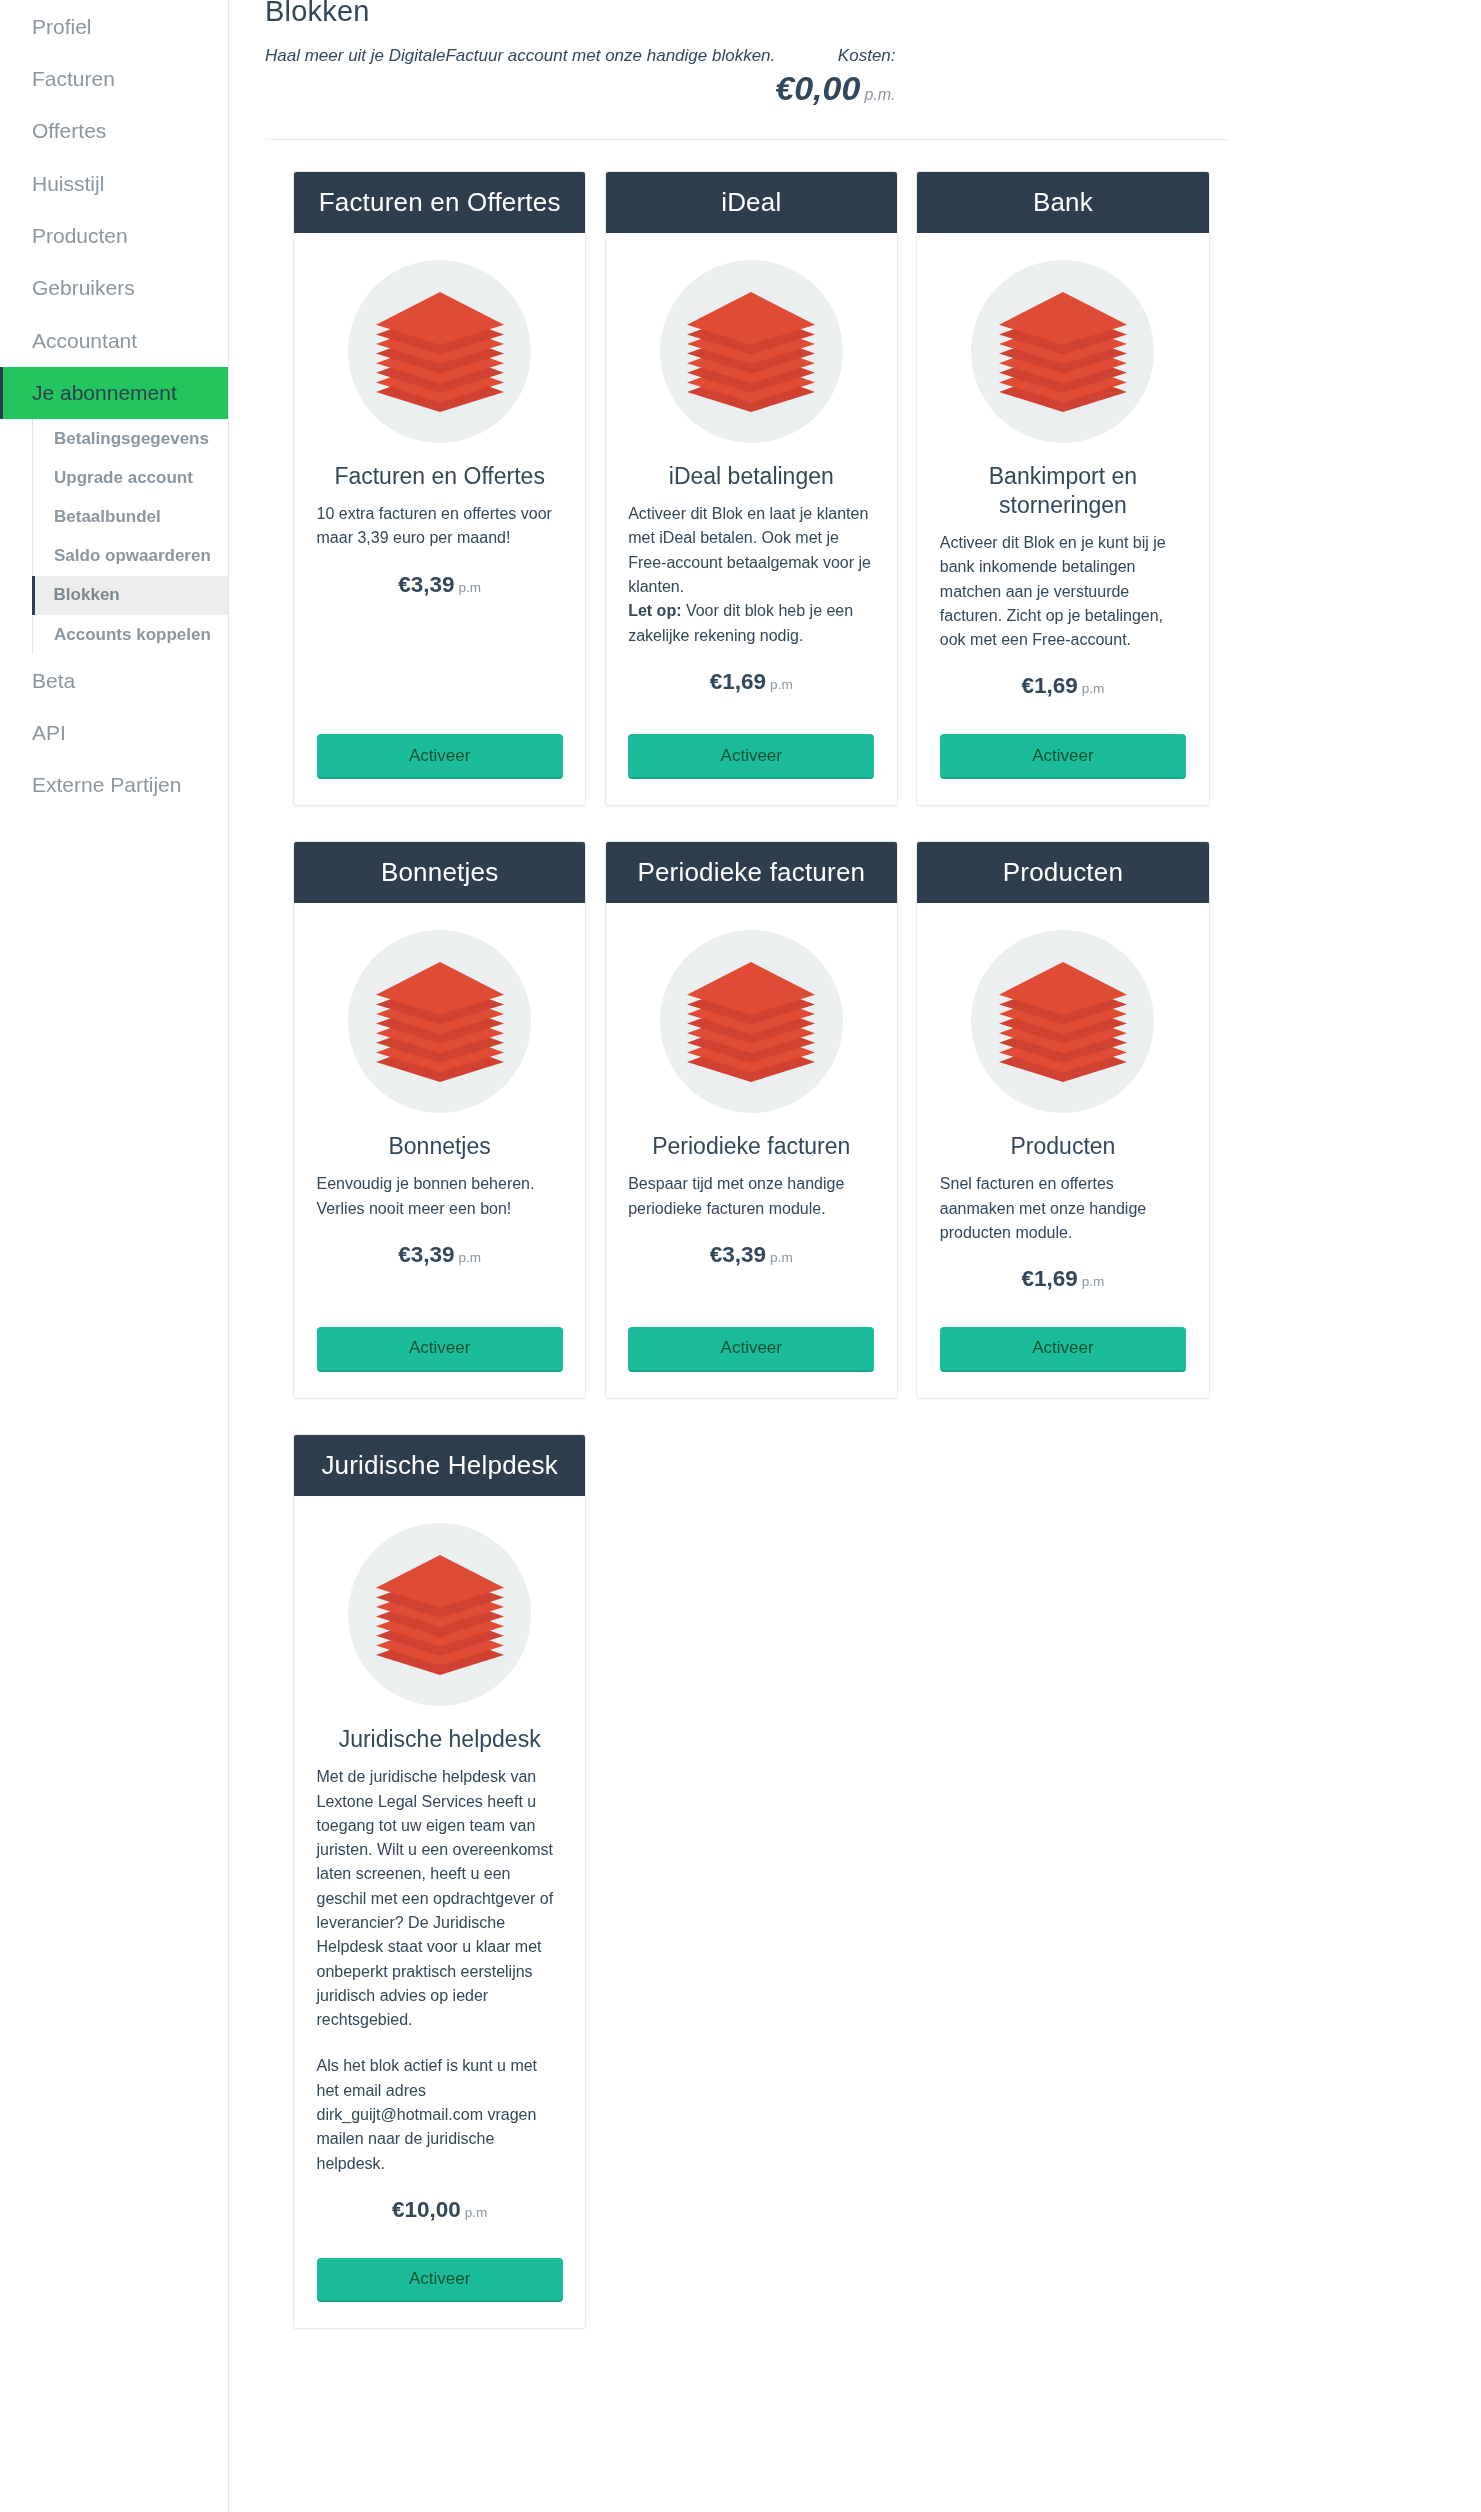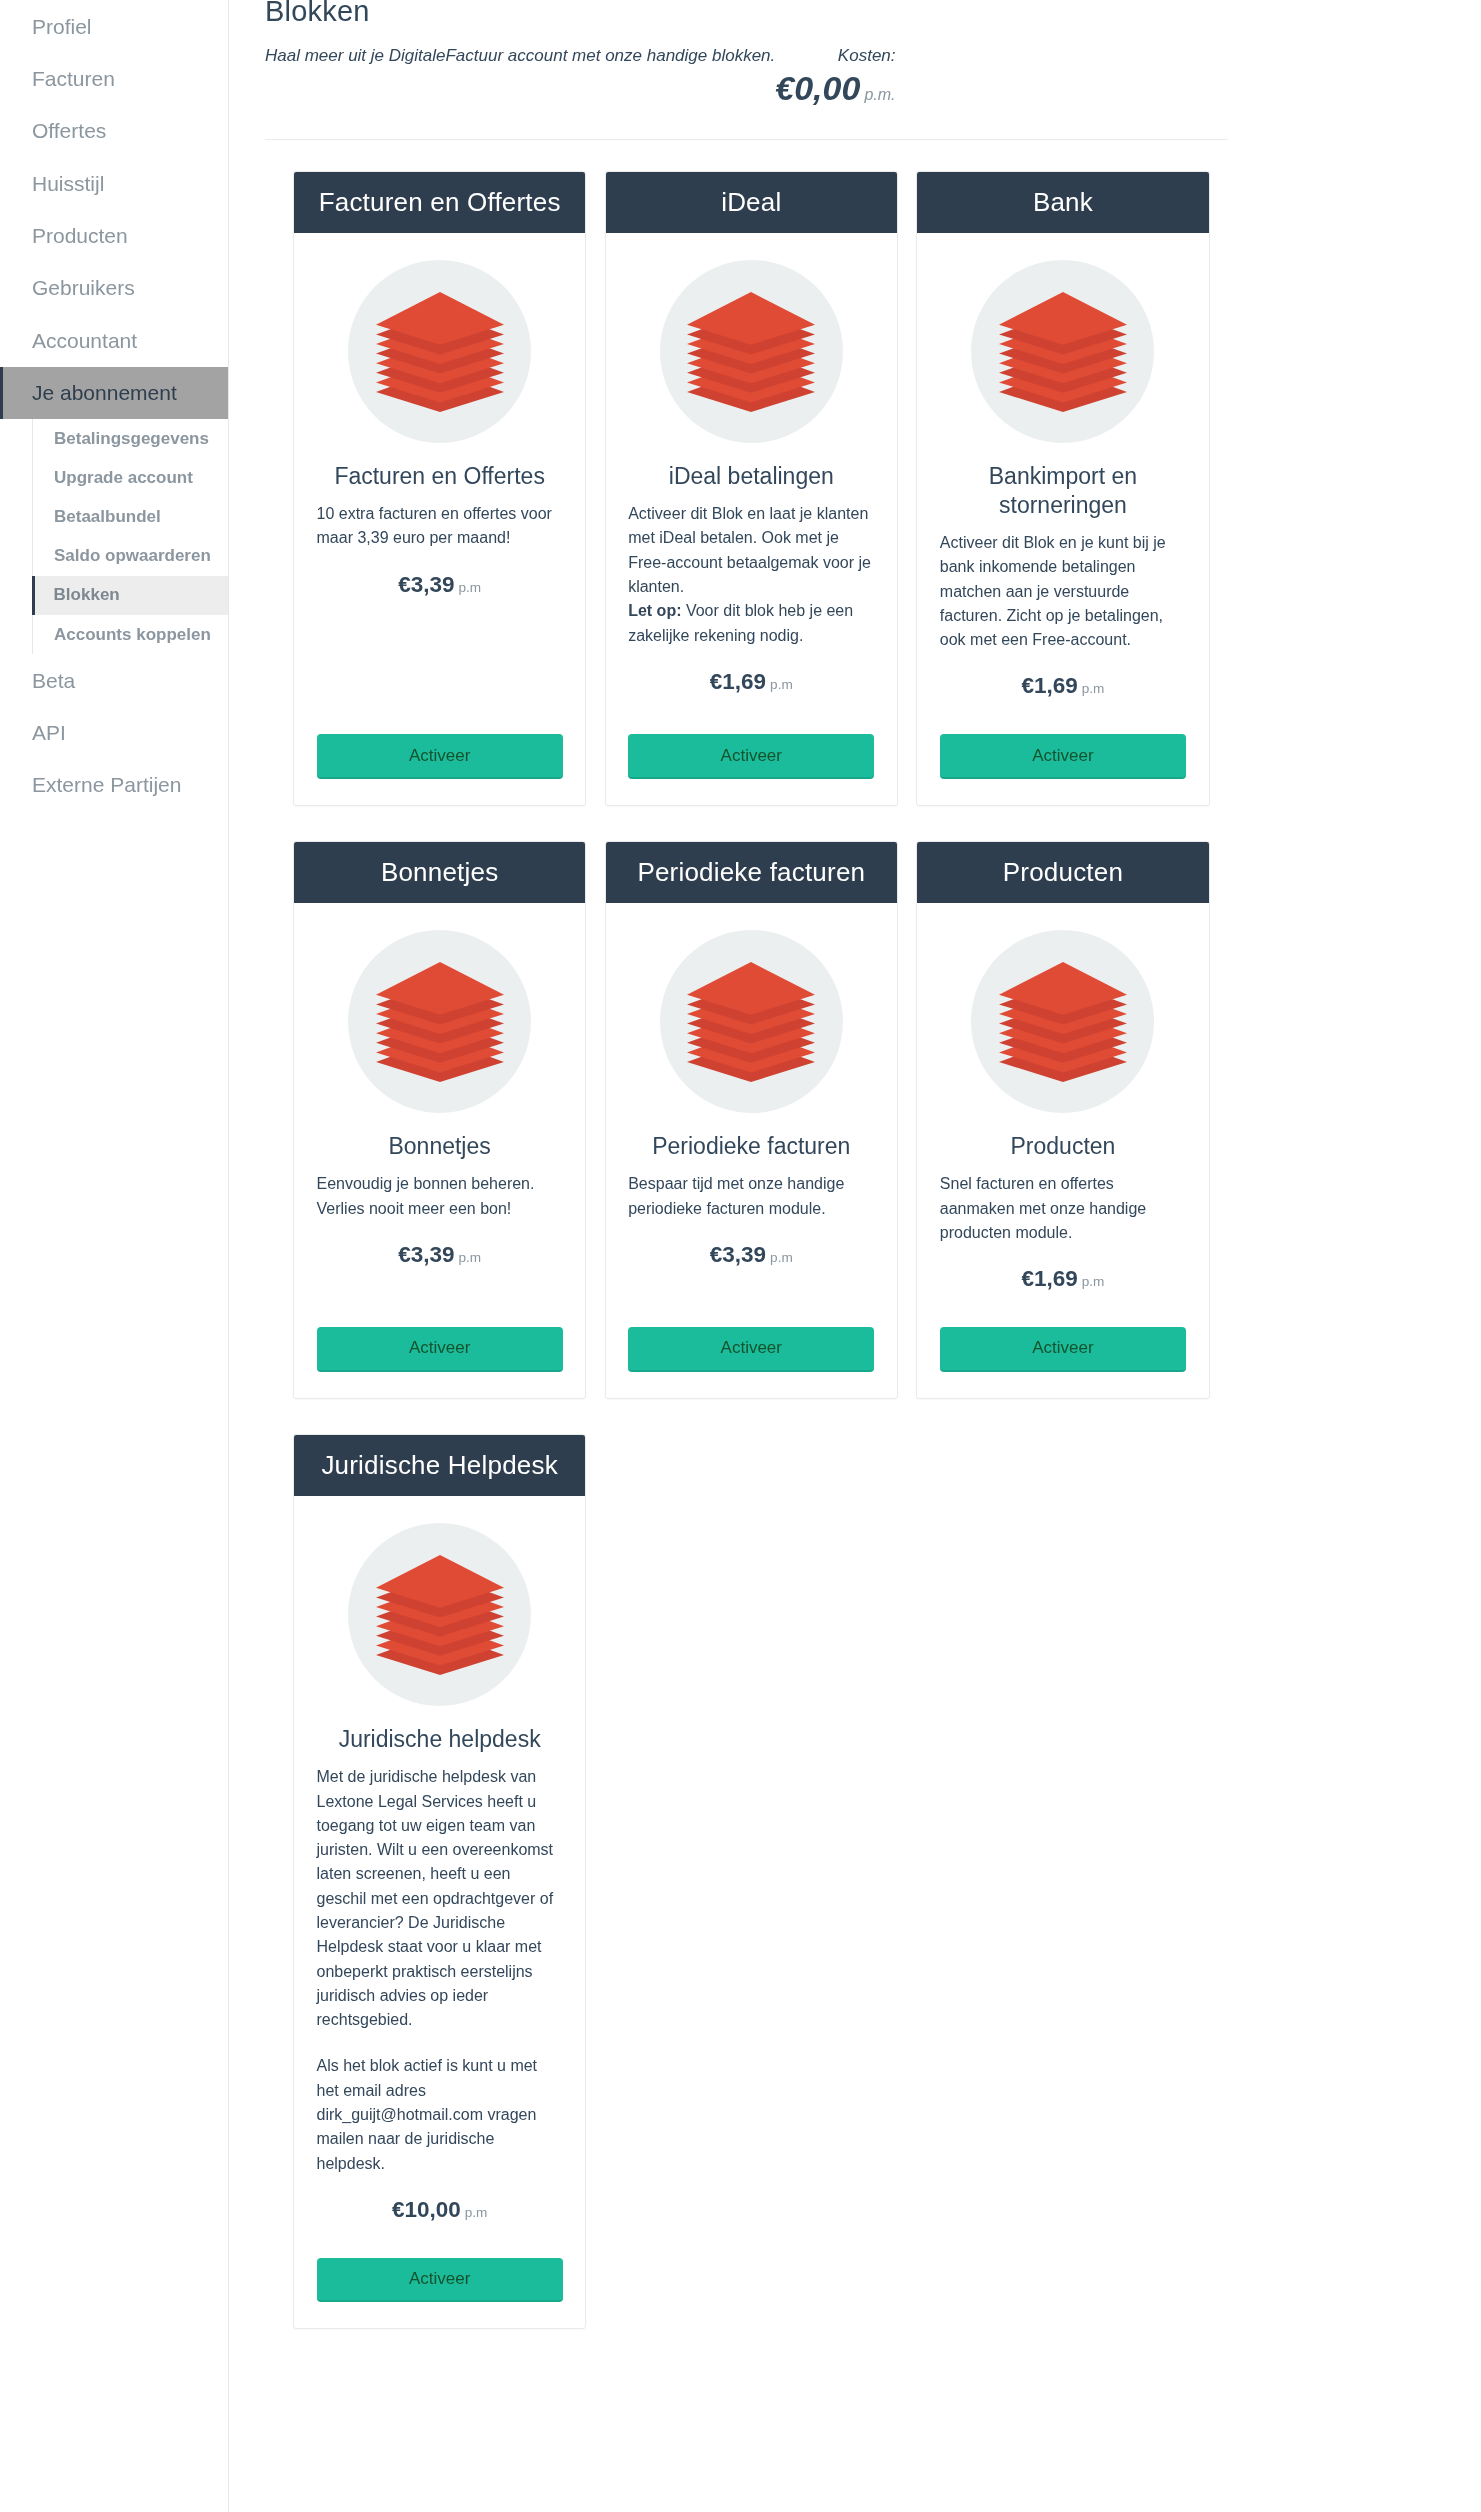--- a/index.html
+++ b/index.html
@@ -26,21 +26,21 @@
     display: block;
     font-size: 21px;
     color: #8b969f;
     padding: 13.6px 0 13.6px 32px;
     line-height: 1.2;
     font-weight: 400;
     white-space: nowrap;
     position: relative;
   }
   .nav-item.active {
-    background: #a3a3a3;
+    background: #22c55e;
     color: #2f3e4e;
     border-left: 3.2px solid #2f3e4e;
     padding-left: 29px;
   }
   .sub-nav {
     border-left: 0.8px solid #e4e7eb;
     margin-left: 32px;
   }
   .sub-item {
     display: block;

